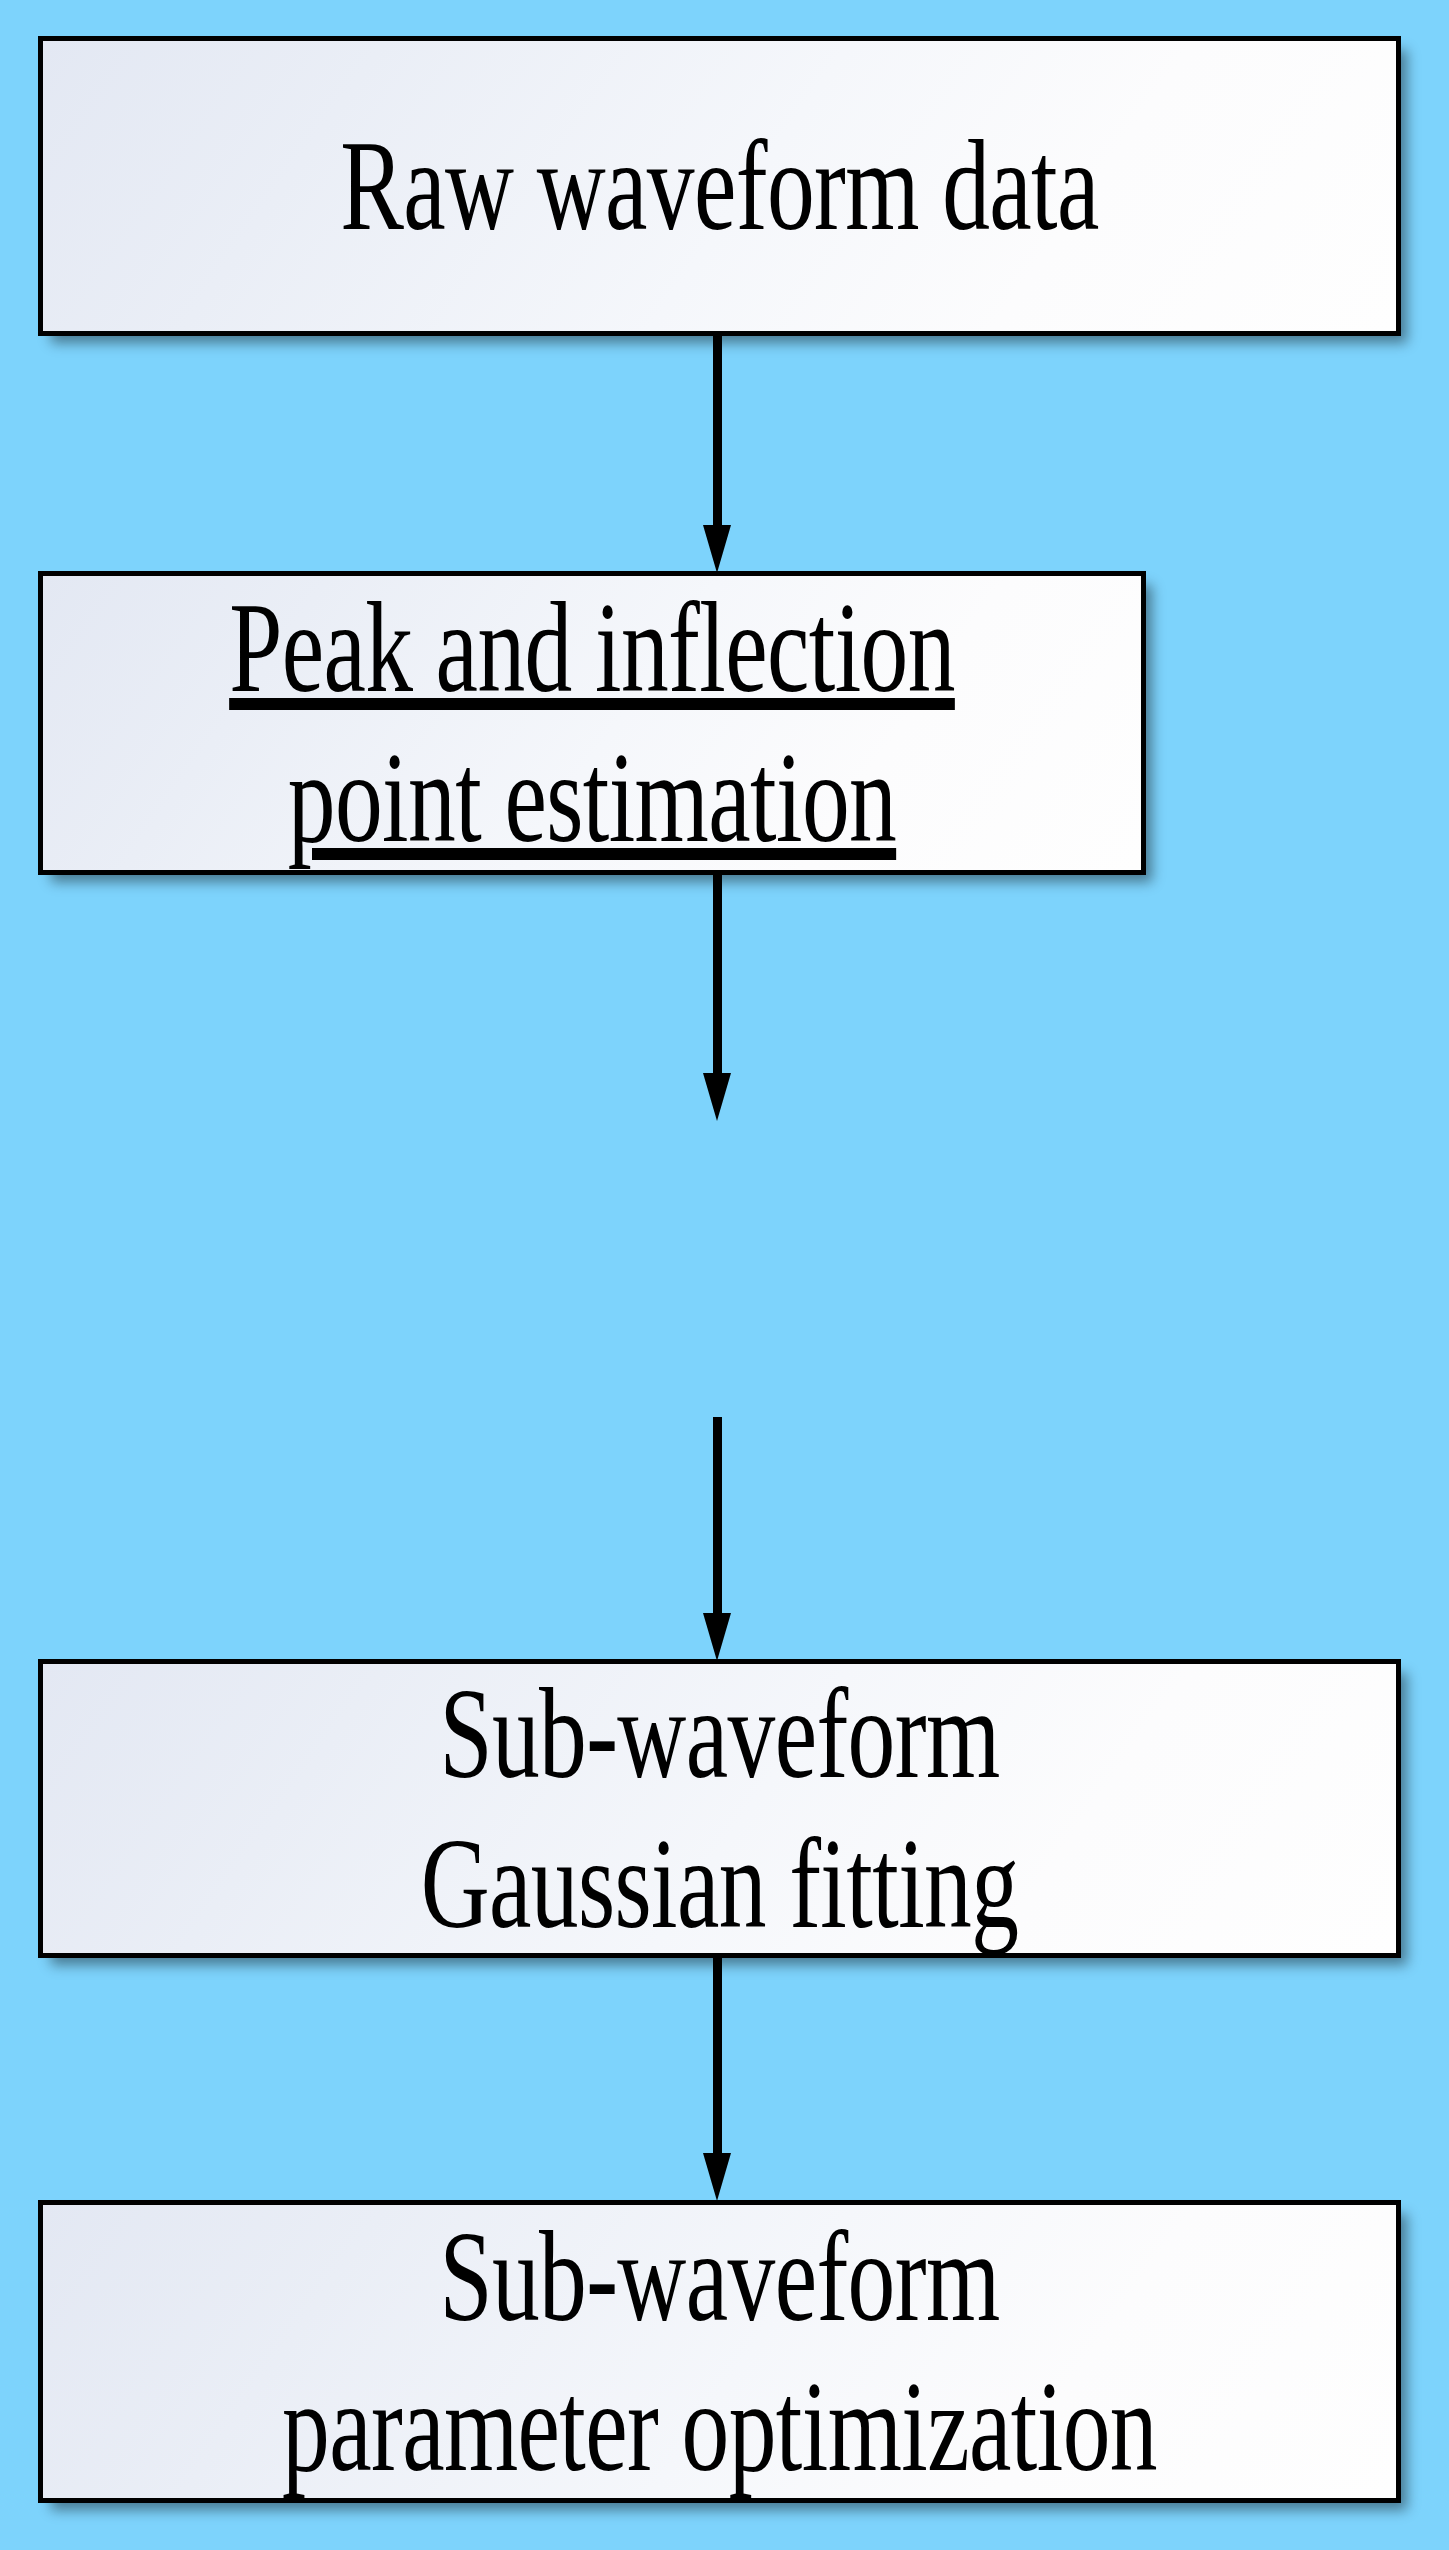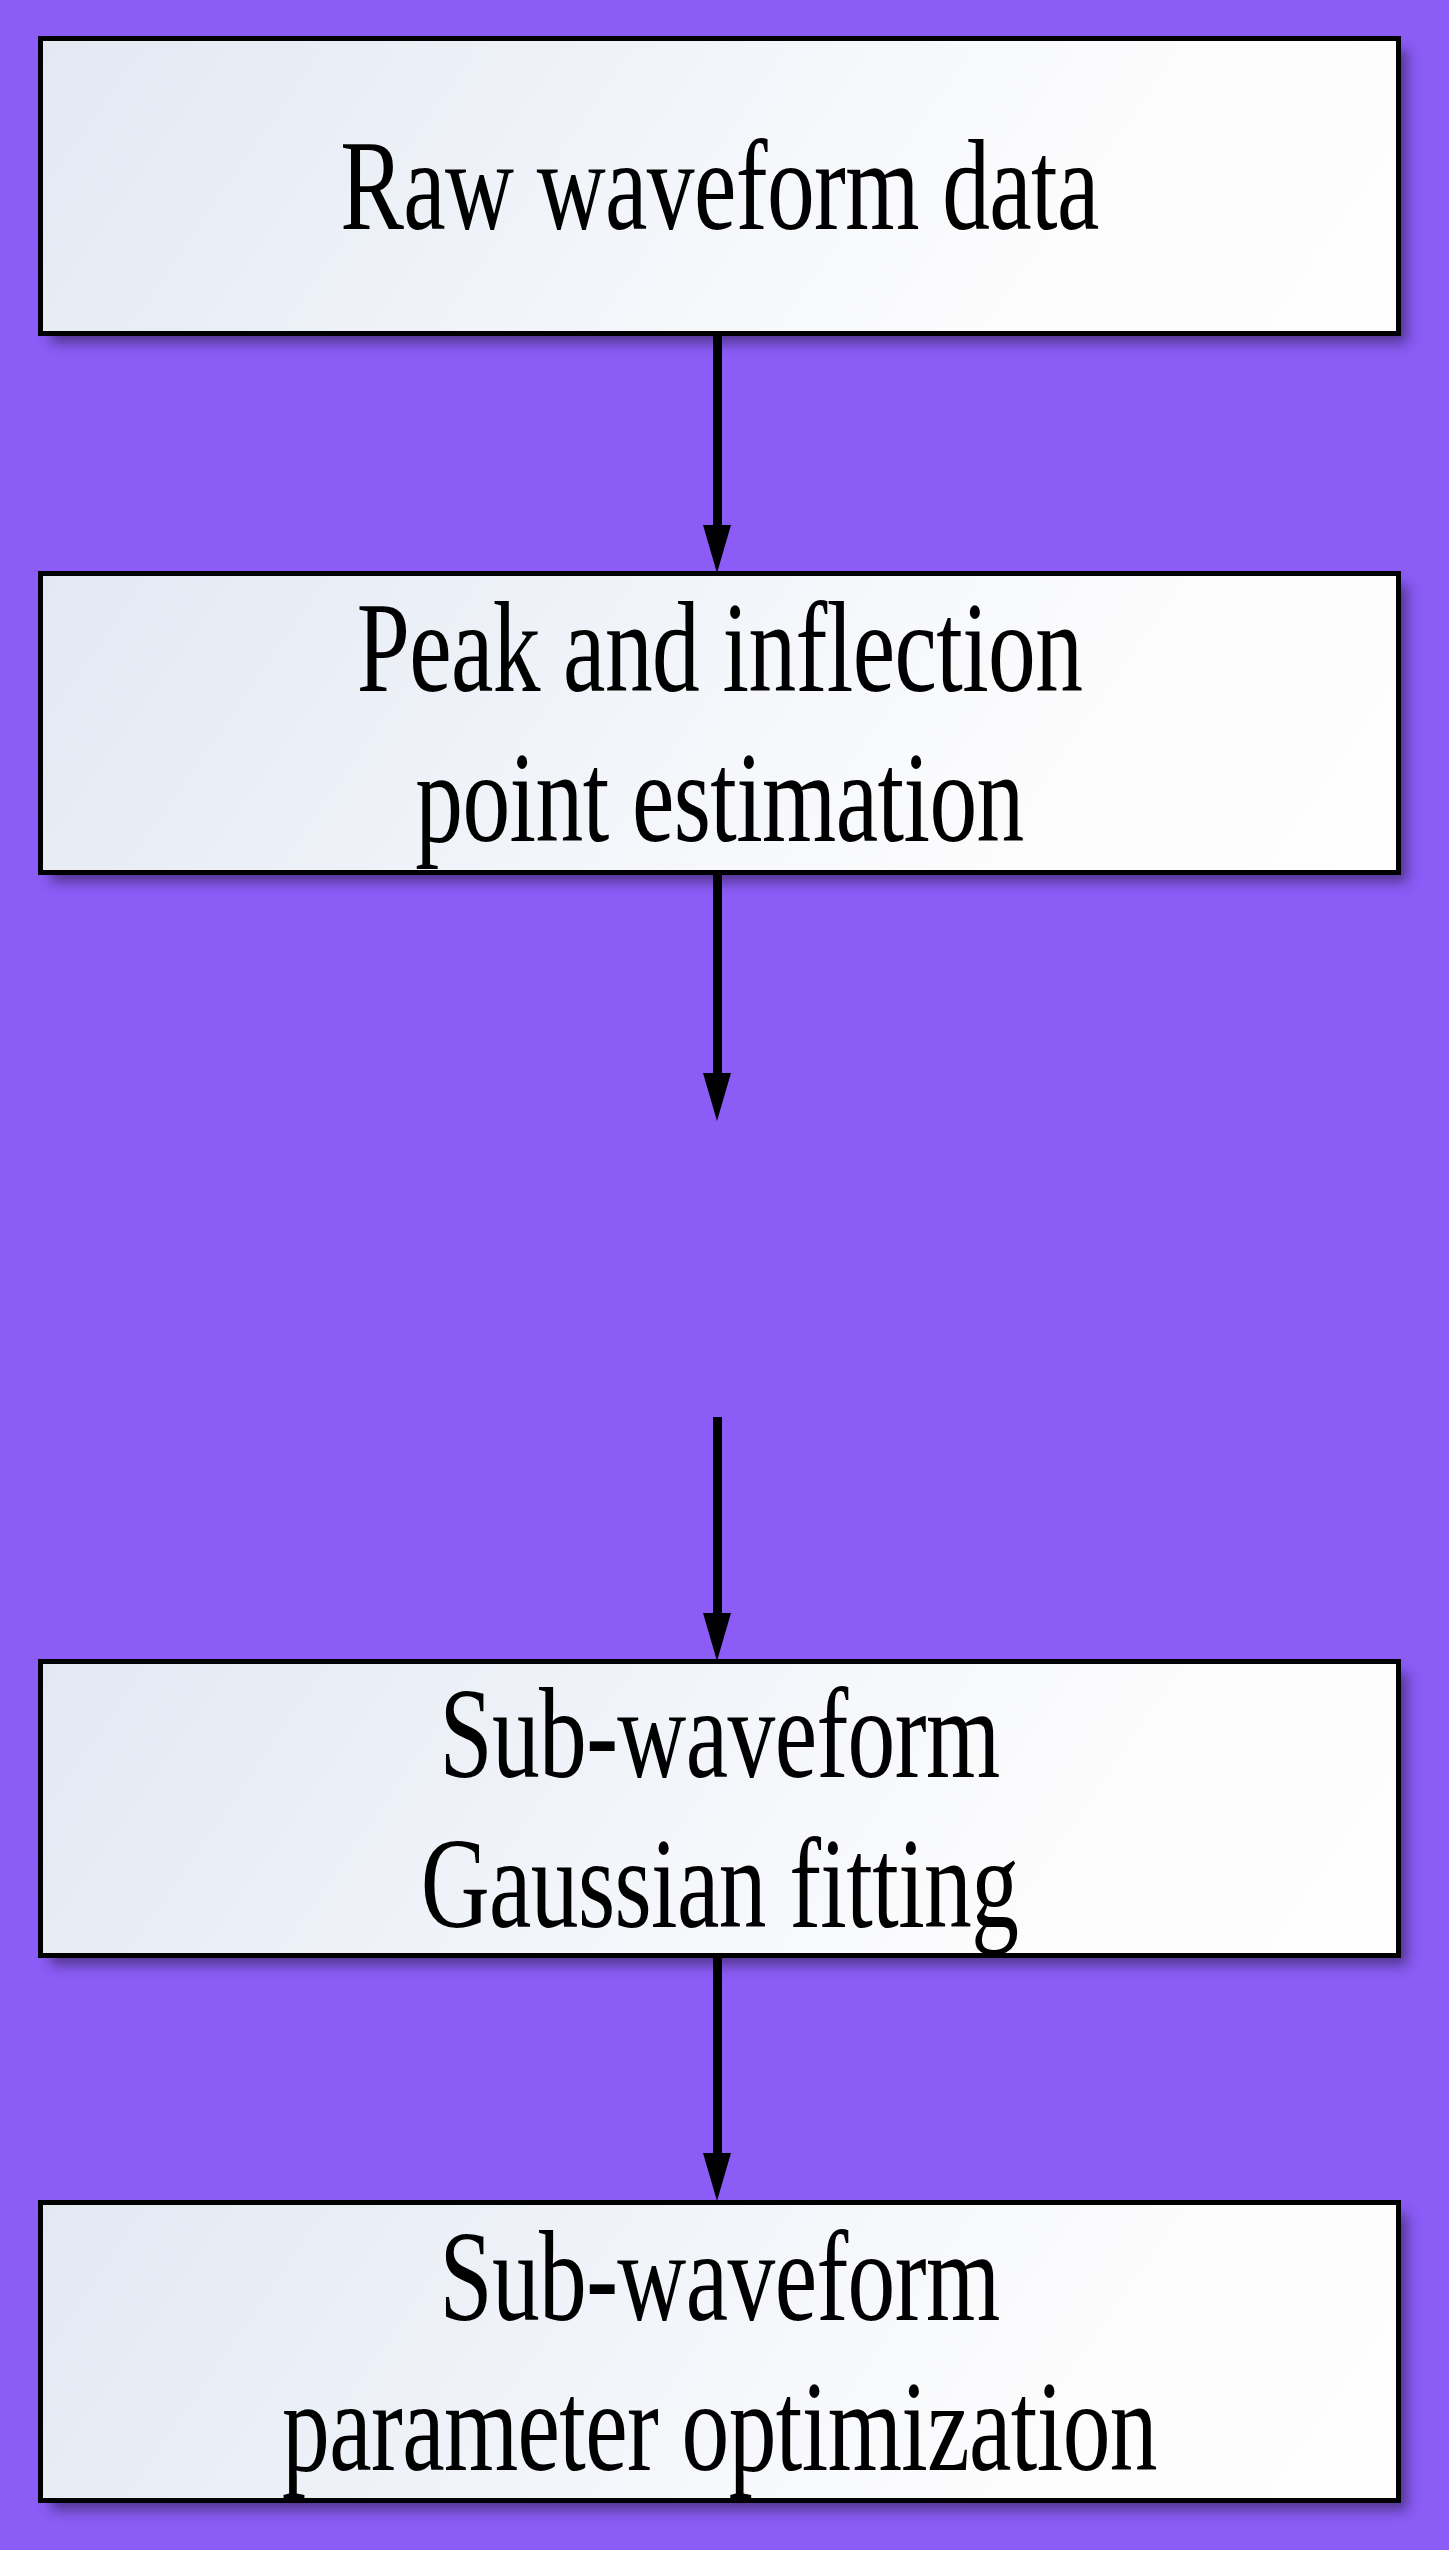--- a/index.html
+++ b/index.html
@@ -11,21 +11,21 @@
     width: 1450px;
     height: 2550px;
     overflow: hidden;
     font-family: "Liberation Serif", "DejaVu Serif", serif;
   }
 
   #flow-canvas {
     position: relative;
     width: 1450px;
     height: 2550px;
-    background: #8b5cf6;
+    background: #7dd3fc;
   }
 
   
   .node {
     position: absolute;
     box-sizing: border-box;
     border: 5.1px solid #000000;
     background: linear-gradient(125deg, #e3e8f3 0%, #eaeef6 22%, #f5f7fb 52%, #fcfcfd 74%, #fefefe 100%);
     box-shadow: 9.3px 10.2px 12px -3.4px rgba(0,0,0,0.42);
     display: flex;
@@ -52,21 +52,21 @@
   .node-label.two-line {
     white-space: normal;
   }
   .node-label .lbl-line {
     display: block;
     white-space: nowrap;
   }
 
   
   #node-1 { left: 38px;  top: 36px;   width: 1363px; height: 300px; }
-  #node-2 { left: 38px;  top: 571px;  width: 1363px; height: 304px; }
+  #node-2 { left: 38px;  top: 571px;  width: 1108px; height: 304px; text-decoration: underline; }
   #node-3 { left: 38px;  top: 1119px; width: 1363px; height: 299px; }
   #node-4 { left: 38px;  top: 1659px; width: 1363px; height: 299px; }
   #node-5 { left: 38px;  top: 2200px; width: 1363px; height: 303px; }
 
   
   .connector {
     position: absolute;
     left: 707px;
     width: 20.4px;
   }

